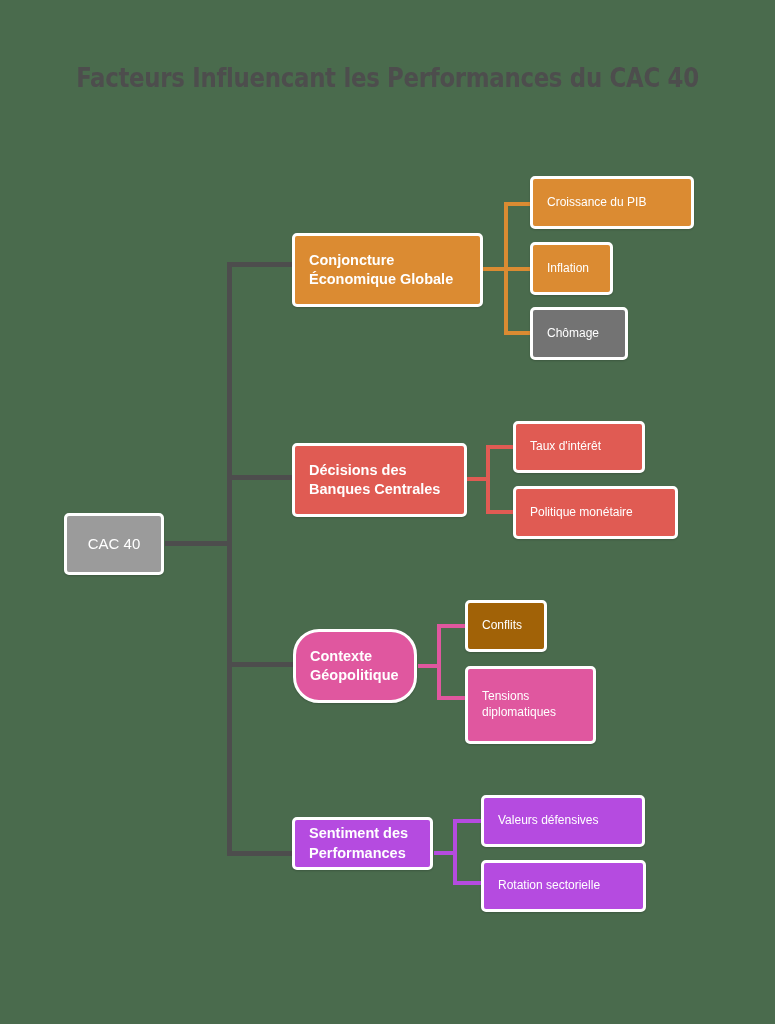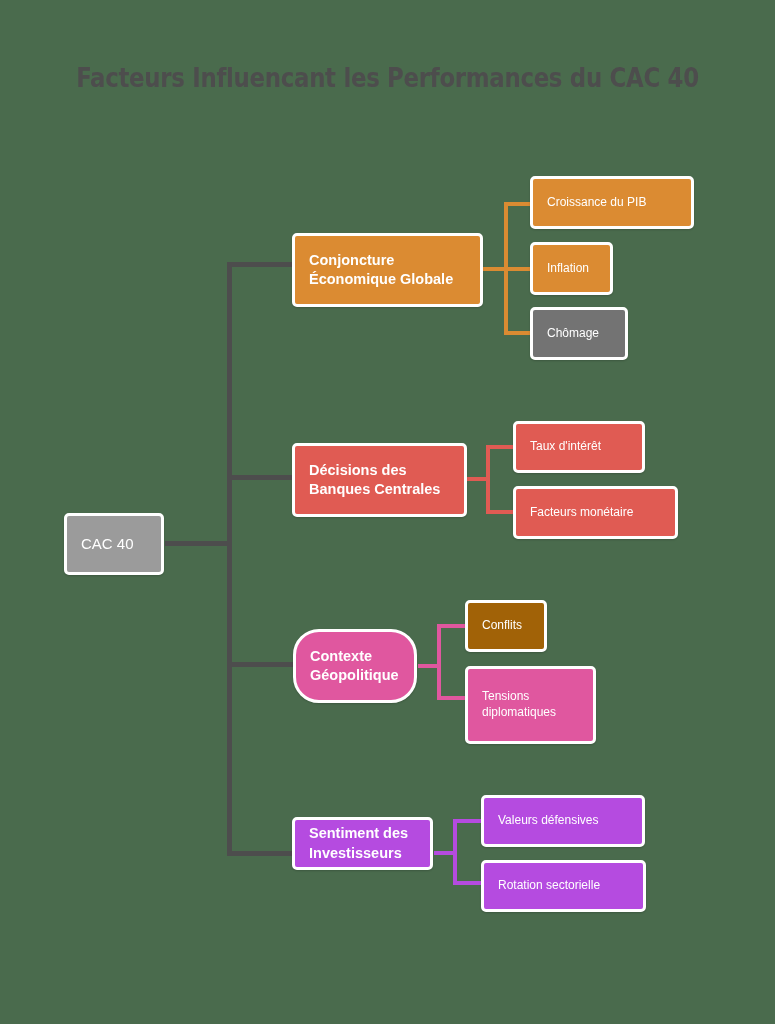--- a/index.html
+++ b/index.html
@@ -41,20 +41,21 @@
     color: #ffffff;
     display: flex;
     align-items: center;
     line-height: 1.32;
     font-size: 14.5px;
     padding: 6px 14px;
     box-shadow: 0 1px 2px rgba(0,0,0,0.18);
   }
   .node.root {
     background: #9b9b9b;
+    justify-content: center;
     font-size: 15px;
     font-weight: normal;
   }
   .node.branch {
     font-weight: bold;
     font-size: 14.5px;
   }
   .node.leaf {
     font-weight: normal;
     font-size: 12px;
@@ -128,42 +129,42 @@
   <div class="node branch" style="left:292px; top:443px; width:175px; height:74px; background:#e05b53;">
     <span>
       <span>Décisions des</span><br>
       <span>Banques Centrales</span>
     </span>
   </div>
   <div class="node leaf" style="left:513px; top:421px; width:132px; height:52px; background:#e05b53;">
     <span>Taux d'intérêt</span>
   </div>
   <div class="node leaf" style="left:513px; top:486px; width:165px; height:53px; background:#e05b53;">
-    <span>Facteurs monétaire</span>
+    <span>Politique monétaire</span>
   </div>
 
   <div class="node branch" style="left:293px; top:629px; width:124px; height:74px; background:#e0579f;border-radius:26px;">
     <span>
       <span>Contexte</span><br>
       <span>Géopolitique</span>
     </span>
   </div>
   <div class="node leaf" style="left:465px; top:600px; width:82px; height:52px; background:#a16207;">
     <span>Conflits</span>
   </div>
   <div class="node leaf" style="left:465px; top:666px; width:131px; height:78px; background:#e0579f;">
     <span>
       <span>Tensions</span>
     <br><span>diplomatiques</span></span>
   </div>
 
   <div class="node branch" style="left:292px; top:817px; width:141px; height:53px; background:#b54be0;">
     <span>
       <span>Sentiment des</span><br>
-      <span>Investisseurs</span>
+      <span>Performances</span>
     </span>
   </div>
   <div class="node leaf" style="left:481px; top:795px; width:164px; height:52px; background:#b54be0;">
     <span>Valeurs défensives</span>
   </div>
   <div class="node leaf" style="left:481px; top:860px; width:165px; height:52px; background:#b54be0;">
     <span>Rotation sectorielle</span>
   </div>
 
 </div>

